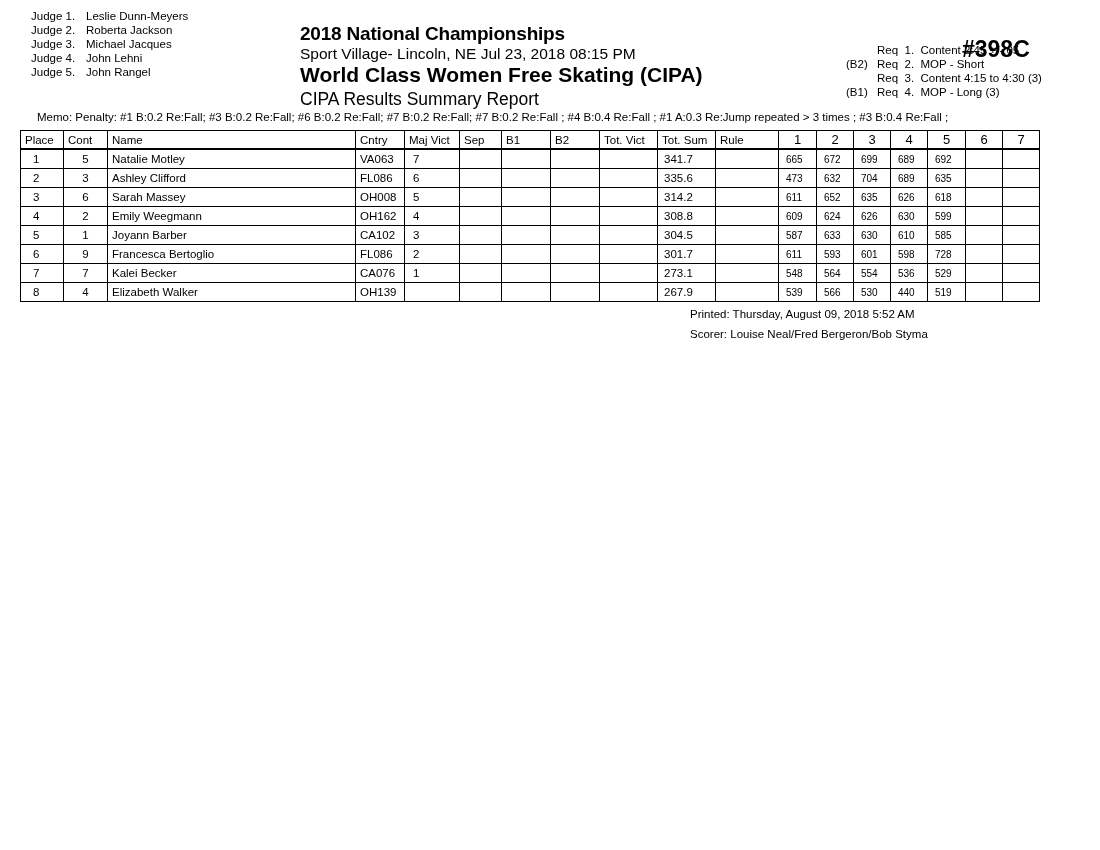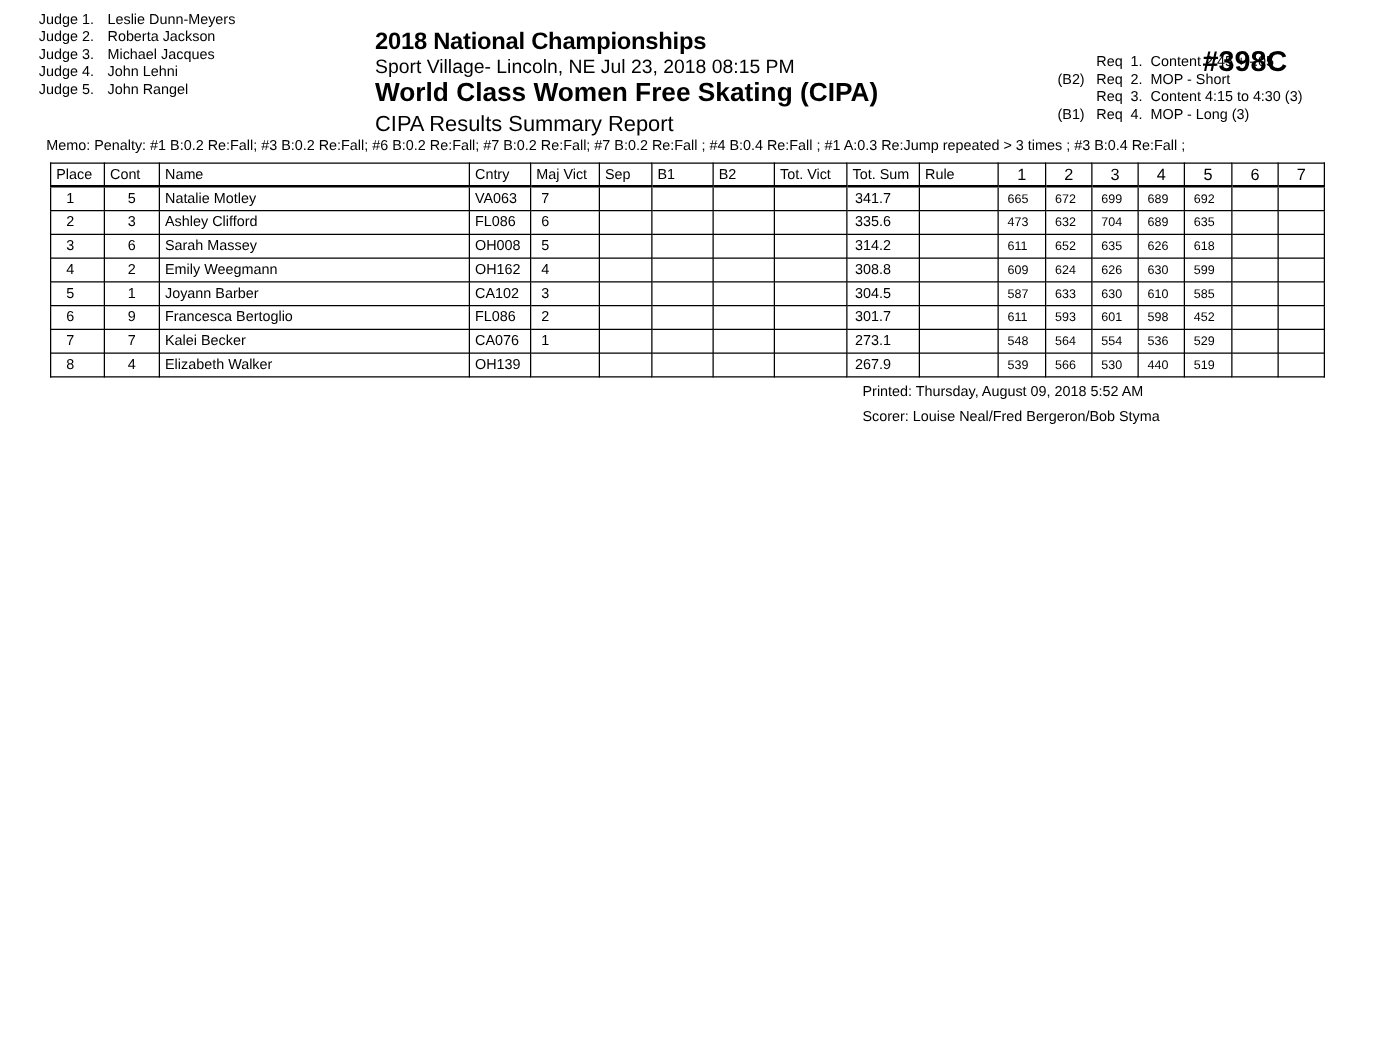--- a/index.html
+++ b/index.html
@@ -66,21 +66,21 @@
     .req-line .pre { display: inline-block; width: 31px; }
     .memo {
       position: absolute;
       left: 37px;
       top: 111px;
       font-size: 11.5px;
       white-space: nowrap;
     }
     table.results {
       position: absolute;
-      left: 40px;
+      left: 20px;
       top: 130px;
       border-collapse: collapse;
       table-layout: fixed;
       font-size: 11.5px;
     }
     table.results th, table.results td {
       border: 1px solid #000;
       padding: 0 0 0 4px;
       height: 18px;
       overflow: hidden;
@@ -299,21 +299,21 @@
     <td></td>
     <td></td>
     <td></td>
     <td></td>
     <td class="c-sum">301.7</td>
     <td></td>
     <td class="score">611</td>
     <td class="score">593</td>
     <td class="score">601</td>
     <td class="score">598</td>
-    <td class="score">452</td>
+    <td class="score">728</td>
     <td class="score"></td>
     <td class="score"></td>
   </tr>
 
   <tr>
     <td class="c-place">7</td>
     <td class="c-cont">7</td>
     <td>Kalei Becker</td>
     <td>CA076</td>
     <td class="c-maj">1</td>

